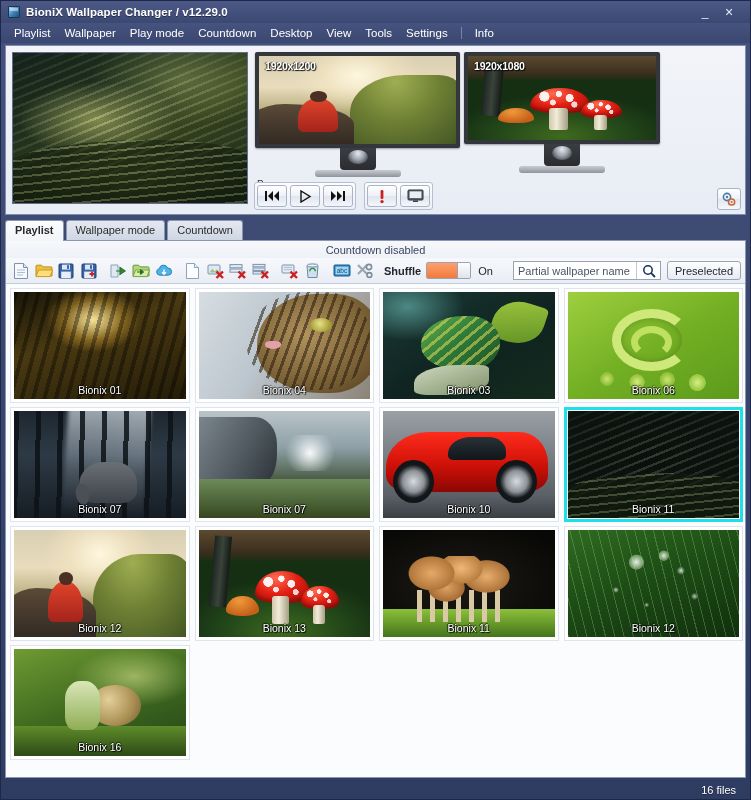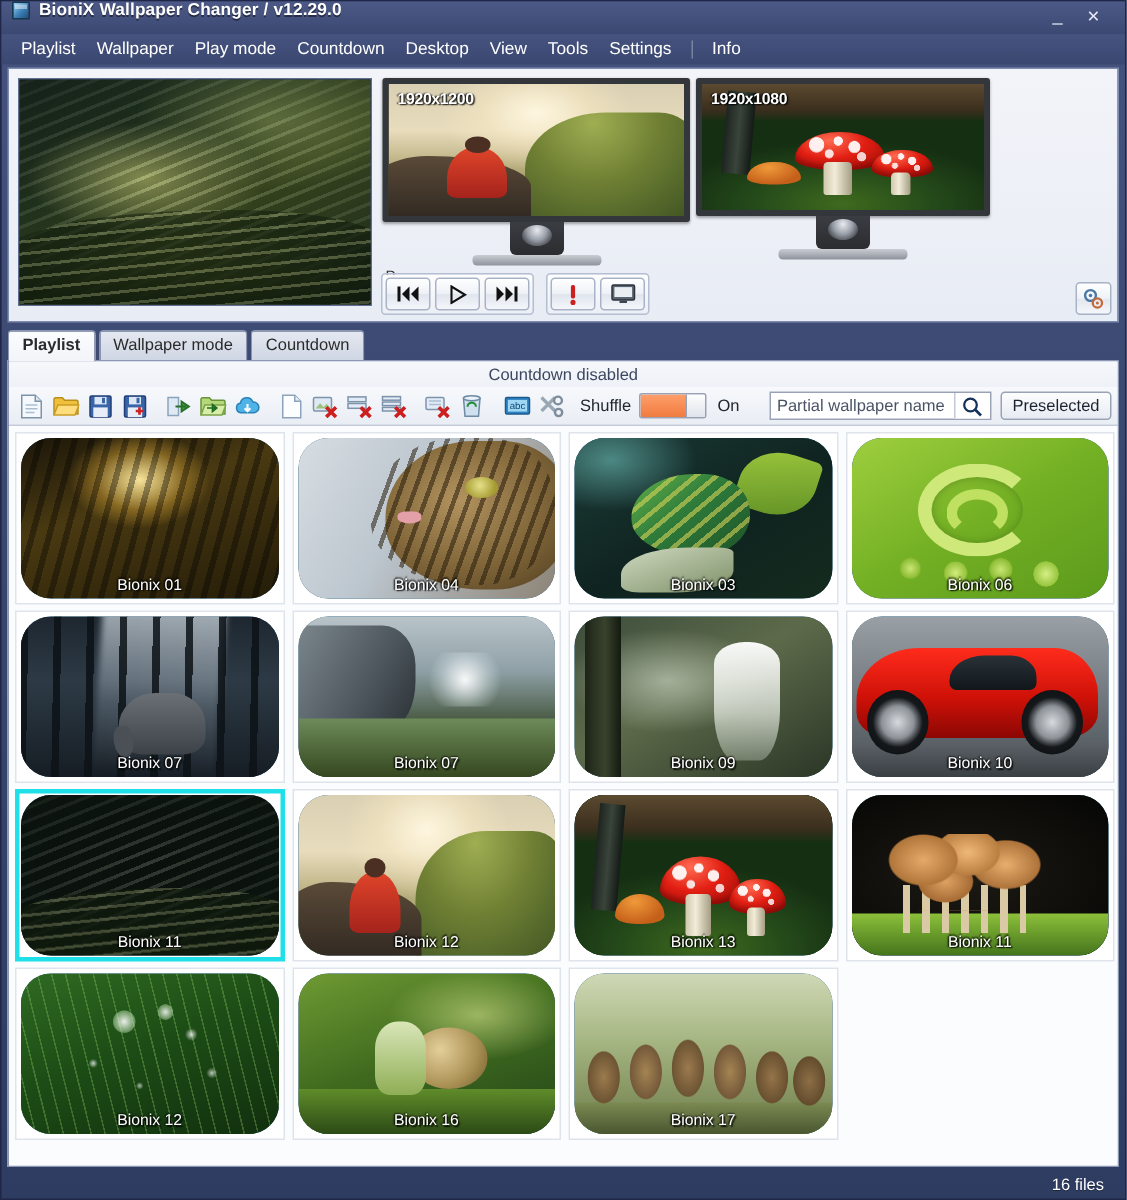--- a/index.html
+++ b/index.html
@@ -21,21 +21,21 @@
     border: 1px solid #1e2747;
     display: flex;
     flex-direction: column;
   }
 
   
   #title-bar {
     height: 22px;
     flex: 0 0 22px;
     display: flex;
-    align-items: flex-start;
+    align-items: center;
     padding: 0 4px 0 7px;
     color: #ffffff;
     background: linear-gradient(180deg, #4c5986 0%, #3b4872 100%);
   }
   #app-icon {
     width: 12px; height: 12px;
     margin-right: 6px;
     background: linear-gradient(135deg,#9fd3f2 0%, #3b7fb5 55%, #1f4f78 100%);
     border: 1px solid #17364f;
     border-radius: 1px;
@@ -375,21 +375,21 @@
     border-bottom: 1px solid #c3cada;
   }
   .tool {
     width: 23px; height: 22px;
     display: flex; align-items: center; justify-content: center;
     position: relative;
   }
   .tool svg { display: block; }
   .tool-sep { width: 7px; }
 
-  .shuffle-label { font-size: 11px; color: #22262e; margin: 0 5px 0 8px; }
+  .shuffle-label { font-size: 11px; color: #22262e; margin: 0 5px 0 8px; font-weight: bold; }
   #shuffle-toggle {
     width: 46px; height: 17px;
     border: 1px solid #9aa3b6;
     background: #e7eaf0;
     border-radius: 2px;
     position: relative;
     overflow: hidden;
   }
   #shuffle-toggle .fill {
     position: absolute; left:0; top:0; bottom:0; width: 31px;
@@ -462,22 +462,21 @@
   }
   .thumb.selected {
     border: 3px solid #1fe0e8;
     padding: 1px;
   }
   .thumb-img {
     position: relative;
     width: 100%;
     height: 100%;
     overflow: hidden;
-    background: #0c4a6e;
-    border-radius: 20px;
+    background: #14532d;
   }
   .thumb-label {
     position: absolute;
     left: 0; right: 0; bottom: 3px;
     text-align: center;
     color: #ffffff;
     font-size: 10.5px;
     text-shadow: 1px 1px 1px rgba(0,0,0,.95), -1px 0 1px rgba(0,0,0,.8), 0 -1px 1px rgba(0,0,0,.7);
     z-index: 5;
     pointer-events: none;
@@ -1001,30 +1000,20 @@
           <div class="thumb-img">
             <div class="art art-08">
               <div class="cliff"></div>
                 <div class="glow"></div>
                 <div class="water"></div>
             </div>
             <div class="thumb-label">Bionix 07</div>
           </div>
         </div>
 
-        <div class="thumb">
-          <div class="thumb-img">
-            <div class="art art-09">
-              <div class="mist"></div>
-                <div class="tree"></div>
-                <div class="figure"></div>
-            </div>
-            <div class="thumb-label">Bionix 09</div>
-          </div>
-        </div>
 
         <div class="thumb">
           <div class="thumb-img">
             <div class="art art-10">
               <div class="road"></div>
                 <div class="car"></div>
                 <div class="glass"></div>
               <div class="wheel w1"></div>
                 <div class="wheel w2"></div>
             </div>
@@ -1090,29 +1079,20 @@
           <div class="thumb-img">
             <div class="art art-16">
               <div class="ground"></div>
                 <div class="shell"></div>
                 <div class="fig"></div>
             </div>
             <div class="thumb-label">Bionix 16</div>
           </div>
         </div>
 
-        <div class="thumb">
-          <div class="thumb-img">
-            <div class="art art-17">
-              <div class="ground"></div>
-                <div class="row"></div>
-            </div>
-            <div class="thumb-label">Bionix 17</div>
-          </div>
-        </div>
 
       </div>
     </div>
 
   </div>
 
   <div id="status-bar">
     <span id="file-count">16 files</span>
   </div>
 

